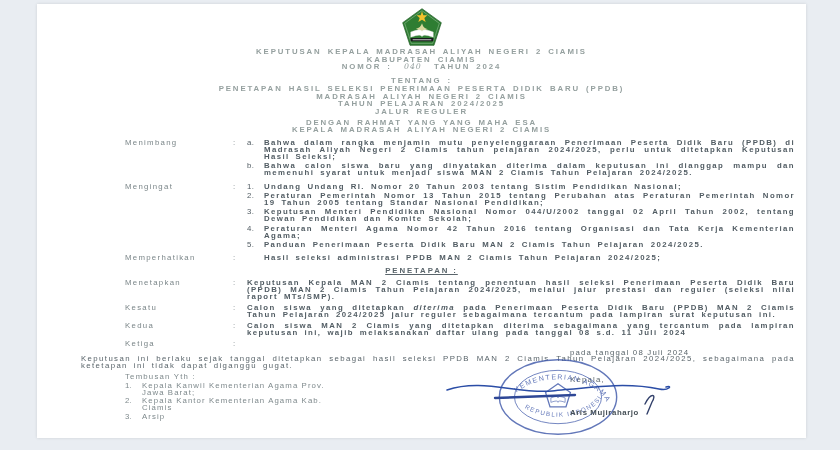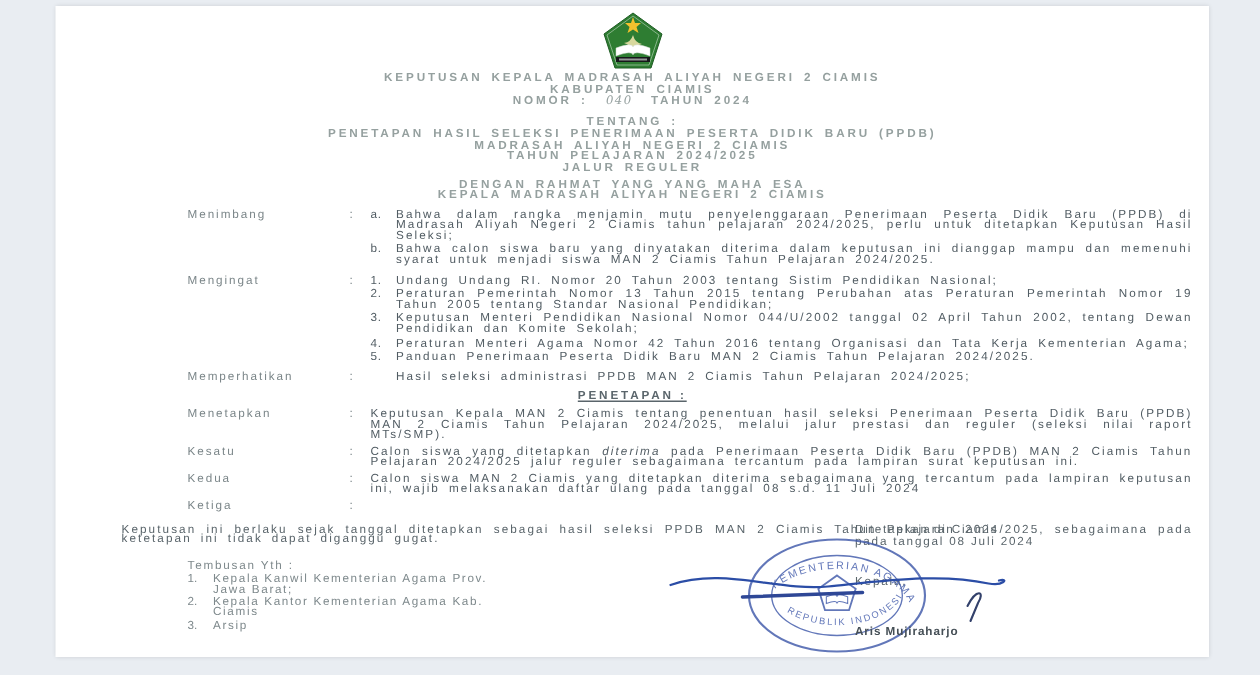--- a/index.html
+++ b/index.html
@@ -26,21 +26,21 @@
     font-family:"DejaVu Serif","Liberation Serif",serif;
     font-style:italic;font-weight:normal;letter-spacing:1px;
   }
   
   .body{ padding:6px 11px 0 88px; color:#515c63; }
   .row{ display:grid; grid-template-columns:108px 14px 1fr; margin-bottom:4px; }
   .row .lbl{ font-size:7.8px;color:#7b8689;letter-spacing:1.3px;line-height:6.9px; }
   .row .cln{ font-size:7.8px;color:#7b8689;line-height:6.9px; }
   .bt{
     font-size:7.8px;line-height:6.9px;letter-spacing:1.4px;word-spacing:2.4px;
-    text-align:justify;color:#515c63;
+    text-align:justify;color:#515c63;font-weight:bold;
   }
   .sub{ display:grid; grid-template-columns:17px 1fr; margin-bottom:2.5px; }
   .sub .mk{ font-size:7.8px;line-height:6.9px;letter-spacing:0.5px;color:#515c63; }
   .heading-center{
     text-align:center;font-size:7.8px;font-weight:bold;color:#5a656b;
     letter-spacing:1.9px;text-decoration:underline;
     margin:5px 0 5px -77px;line-height:8px;
   }
   .closing{
     font-size:7.8px;line-height:6.9px;letter-spacing:1.4px;word-spacing:2.4px;
@@ -165,21 +165,20 @@
 
     <div class="row">
       <div class="lbl">Ketiga</div>
       <div class="cln">:</div>
     </div>
 
     <div class="closing" style="margin-left:-44px;margin-right:0;">Keputusan ini berlaku sejak tanggal ditetapkan sebagai hasil seleksi PPDB MAN 2 Ciamis Tahun Pelajaran 2024/2025, sebagaimana pada ketetapan ini tidak dapat diganggu gugat.</div>
   </div>
 
   <div class="sig">
-    <div class="line">Ditetapkan di Ciamis</div>
     <div class="line">pada tanggal 08 Juli 2024</div>
     <div class="line role">Kepala,</div>
 
     <svg class="stamp" viewBox="0 0 140 90">
       <ellipse cx="70" cy="45" rx="66" ry="42" fill="none" stroke="#3c56a8" stroke-width="1.6"></ellipse>
       <ellipse cx="70" cy="45" rx="49" ry="30" fill="none" stroke="#3c56a8" stroke-width="1"></ellipse>
       <polygon points="70,30 84,40 79,56 61,56 56,40" fill="none" stroke="#3c56a8" stroke-width="1.4"></polygon>
       <path d="M62,46 Q70,43 70,46 Q70,43 78,46 L78,51 Q70,48 70,51 Q70,48 62,51 Z" fill="none" stroke="#3c56a8" stroke-width="0.8"></path>
       <defs>
         <path id="arcTop" d="M 16,50 A 56,34 0 0 1 124,50" fill="none"></path>

